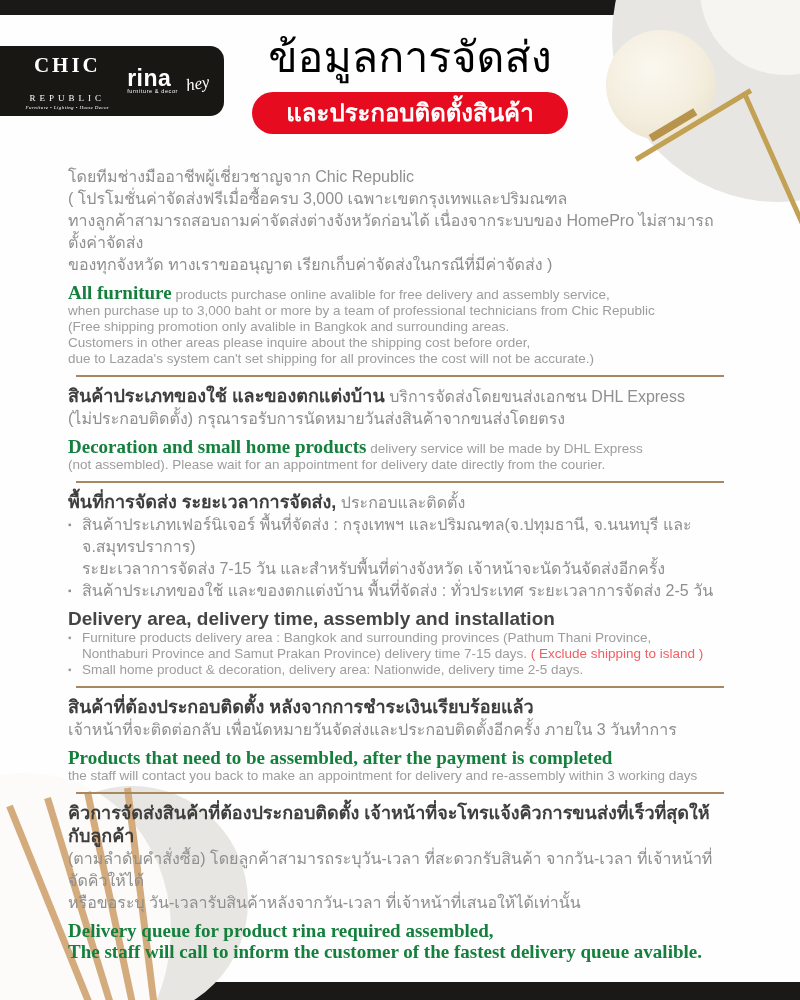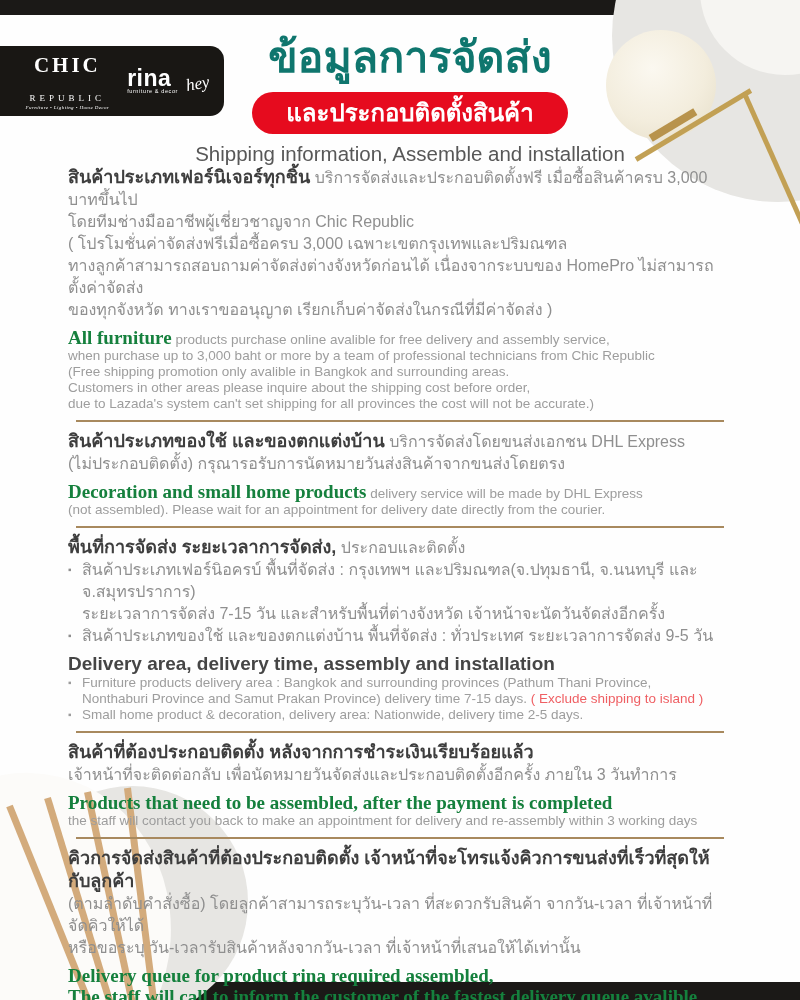--- a/index.html
+++ b/index.html
@@ -40,21 +40,21 @@
   .chic-logo { color:#fff; text-align:center; font-family:"Liberation Serif", serif; }
   .chic-logo .t1 { font-size:21px; letter-spacing:3px; font-weight:700; }
   .chic-logo .t2 { font-size:9px; letter-spacing:4px; margin-top:15px; }
   .chic-logo .t3 { font-size:5px; letter-spacing:0.4px; font-style:italic; margin-top:2px; }
   .rina-logo { color:#fff; position:relative; text-align:left; padding-right:26px; }
   .rina-logo .r1 { font-size:23px; font-weight:800; letter-spacing:0.5px; line-height:20px; }
   .rina-logo .r2 { font-size:5.5px; letter-spacing:0.6px; }
   .rina-logo .r3 { position:absolute; right:-6px; top:6px; font-family:"Liberation Serif", serif;
                    font-style:italic; font-size:17px; transform:rotate(-10deg); }
   .head-center { position:absolute; left:180px; top:28px; width:460px; text-align:center; z-index:6; }
-  .title-thai { font-size:43px; font-weight:700; color:#0f766e; line-height:58px; }
+  .title-thai { font-size:43px; font-weight:400; color:#000000; line-height:58px; }
   .badge { display:inline-block; margin-top:6px; background:#e60b1e; color:#ffffff; font-size:24px;
            font-weight:600; padding:7px 34px 7px; border-radius:22px; line-height:28px; }
   .subtitle { margin-top:8px; font-size:20.5px; color:#575757; }
   
   .content { position:absolute; left:68px; top:166px; width:656px; z-index:10; }
   .th   { font-size:16px; line-height:22px; color:#8f8f8f; }
   .th-lead { font-size:18px; font-weight:700; color:#3e3e3e; }
   .en    { font-size:13.5px; line-height:16px; color:#9d9d9d; }
   .en-lead { font-size:19px; font-weight:700; color:#15803d; line-height:21px;font-family:Liberation Serif, serif; }
   .en-head { font-size:19px; font-weight:700; color:#454545; line-height:22px; }
@@ -99,27 +99,25 @@
   <div class="rina-logo">
     <div class="r1">rina</div>
     <div class="r2">furniture &amp; decor</div>
     <div class="r3">hey</div>
   </div>
 </div>
 
 <div class="head-center">
   <div class="title-thai">ข้อมูลการจัดส่ง</div>
   <div><span class="badge">และประกอบติดตั้งสินค้า</span></div>
-  <div class="subtitle">Shipping information, Assemble and installation</div>
 </div>
 
 <div class="content">
 
   <div>
-    <div class="th"><span class="th-lead">สินค้าประเภทเฟอร์นิเจอร์ทุกชิ้น</span> <span>บริการจัดส่งและประกอบติดตั้งฟรี เมื่อซื้อสินค้าครบ 3,000 บาทขึ้นไป</span></div>
     <div class="th">โดยทีมช่างมืออาชีพผู้เชี่ยวชาญจาก Chic Republic</div>
     <div class="th">( โปรโมชั่นค่าจัดส่งฟรีเมื่อซื้อครบ 3,000 เฉพาะเขตกรุงเทพและปริมณฑล</div>
     <div class="th">ทางลูกค้าสามารถสอบถามค่าจัดส่งต่างจังหวัดก่อนได้ เนื่องจากระบบของ HomePro ไม่สามารถตั้งค่าจัดส่ง</div>
     <div class="th">ของทุกจังหวัด ทางเราขออนุญาต เรียกเก็บค่าจัดส่งในกรณีที่มีค่าจัดส่ง )</div>
     <div class="gap"></div>
     <div class="en"><span class="en-lead">All furniture</span> <span>products purchase online avalible for free delivery and assembly service,</span></div>
     <div class="en">when purchase up to 3,000 baht or more by a team of professional technicians from Chic Republic</div>
     <div class="en">(Free shipping promotion only avalible in Bangkok and surrounding areas.</div>
     <div class="en">Customers in other areas please inquire about the shipping cost before order,</div>
     <div class="en">due to Lazada's system can't set shipping for all provinces the cost will not be accurate.)</div>
@@ -130,23 +128,23 @@
     <div class="th"><span class="th-lead">สินค้าประเภทของใช้ และของตกแต่งบ้าน</span> <span>บริการจัดส่งโดยขนส่งเอกชน DHL Express</span></div>
     <div class="th">(ไม่ประกอบติดตั้ง) กรุณารอรับการนัดหมายวันส่งสินค้าจากขนส่งโดยตรง</div>
     <div class="gap"></div>
     <div class="en"><span class="en-lead">Decoration and small home products</span> <span>delivery service will be made by DHL Express</span></div>
     <div class="en">(not assembled). Please wait for an appointment for delivery date directly from the courier.</div>
   </div>
   <hr class="sep">
 
   <div class="bullets">
     <div class="th"><span class="th-lead">พื้นที่การจัดส่ง ระยะเวลาการจัดส่ง,</span> <span>ประกอบและติดตั้ง</span></div>
-    <div class="th b">สินค้าประเภทเฟอร์นิอครบ์ พื้นที่จัดส่ง : กรุงเทพฯ และปริมณฑล(จ.ปทุมธานี, จ.นนทบุรี และ จ.สมุทรปราการ)</div>
+    <div class="th b">สินค้าประเภทเฟอร์นิเจอร์ พื้นที่จัดส่ง : กรุงเทพฯ และปริมณฑล(จ.ปทุมธานี, จ.นนทบุรี และ จ.สมุทรปราการ)</div>
     <div class="th cont">ระยะเวลาการจัดส่ง 7-15 วัน และสำหรับพื้นที่ต่างจังหวัด เจ้าหน้าจะนัดวันจัดส่งอีกครั้ง</div>
-    <div class="th b">สินค้าประเภทของใช้ และของตกแต่งบ้าน พื้นที่จัดส่ง : ทั่วประเทศ ระยะเวลาการจัดส่ง 9-5 วัน</div>
+    <div class="th b">สินค้าประเภทของใช้ และของตกแต่งบ้าน พื้นที่จัดส่ง : ทั่วประเทศ ระยะเวลาการจัดส่ง 2-5 วัน</div>
     <div class="gap"></div>
     <div class="en-head">Delivery area, delivery time, assembly and installation</div>
     <div class="en b">Furniture products delivery area : Bangkok and surrounding provinces (Pathum Thani Province,</div>
     <div class="en cont"><span>Nonthaburi Province and Samut Prakan Province) delivery time 7-15 days.</span> <span class="red">( Exclude shipping to island )</span></div>
     <div class="en b">Small home product &amp; decoration, delivery area: Nationwide, delivery time 2-5 days.</div>
   </div>
   <hr class="sep">
 
   <div>
     <div class="th"><span class="th-lead">สินค้าที่ต้องประกอบติดตั้ง หลังจากการชำระเงินเรียบร้อยแล้ว</span></div>

